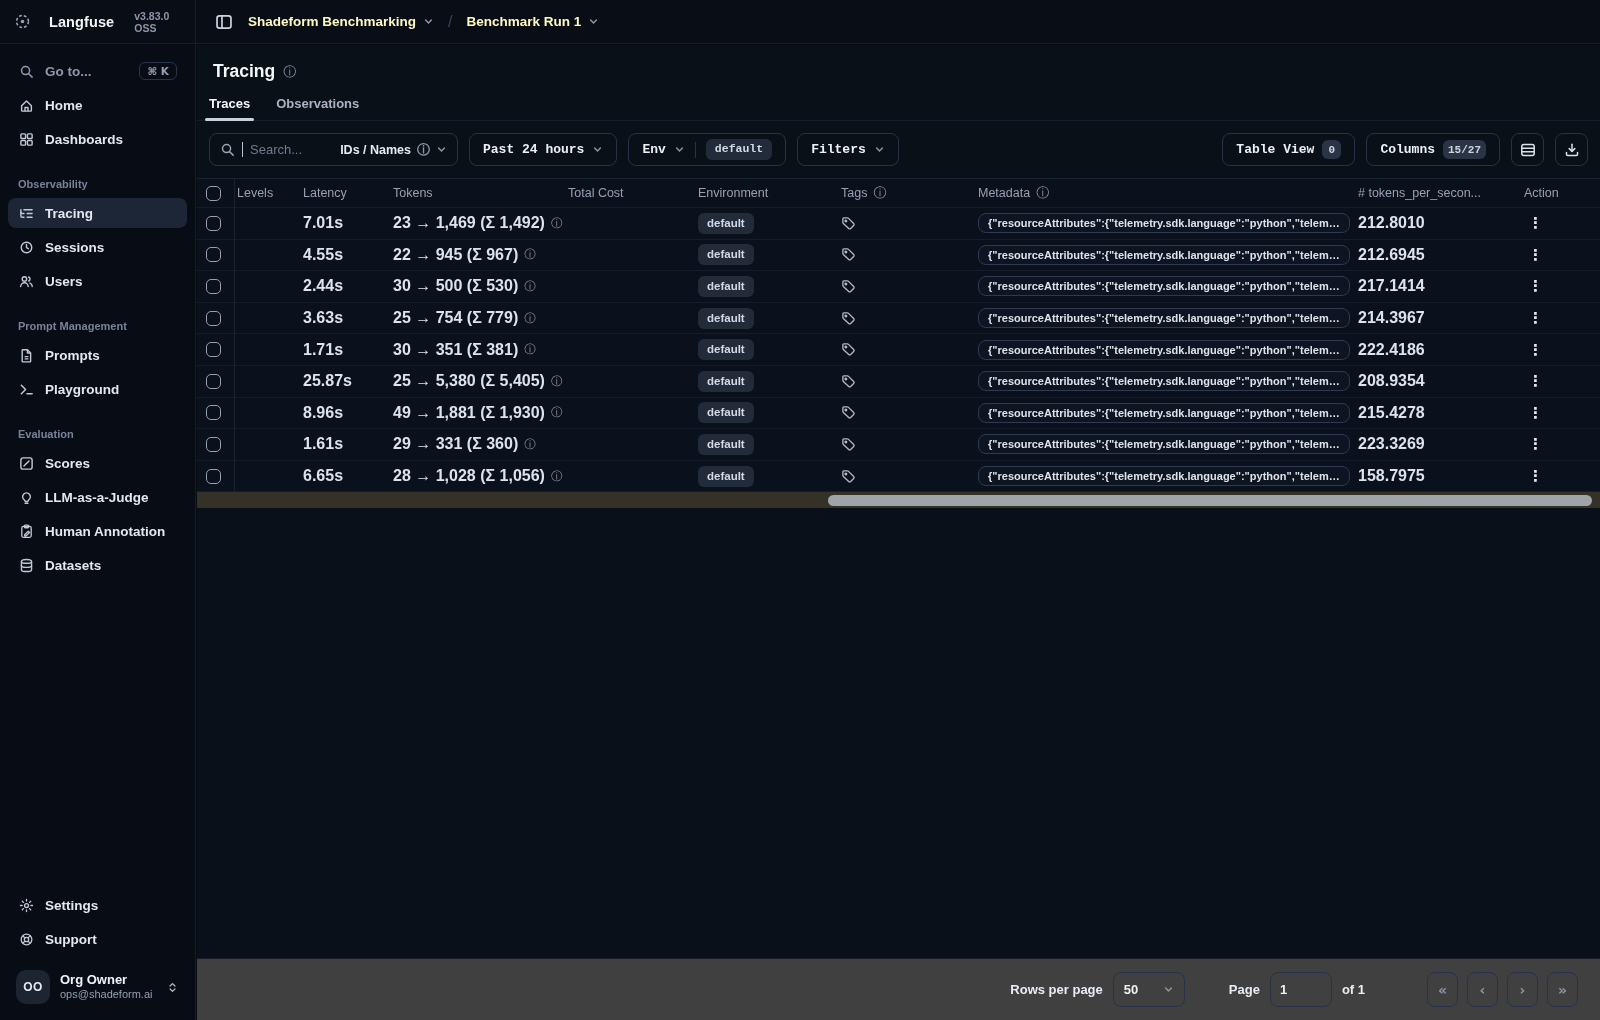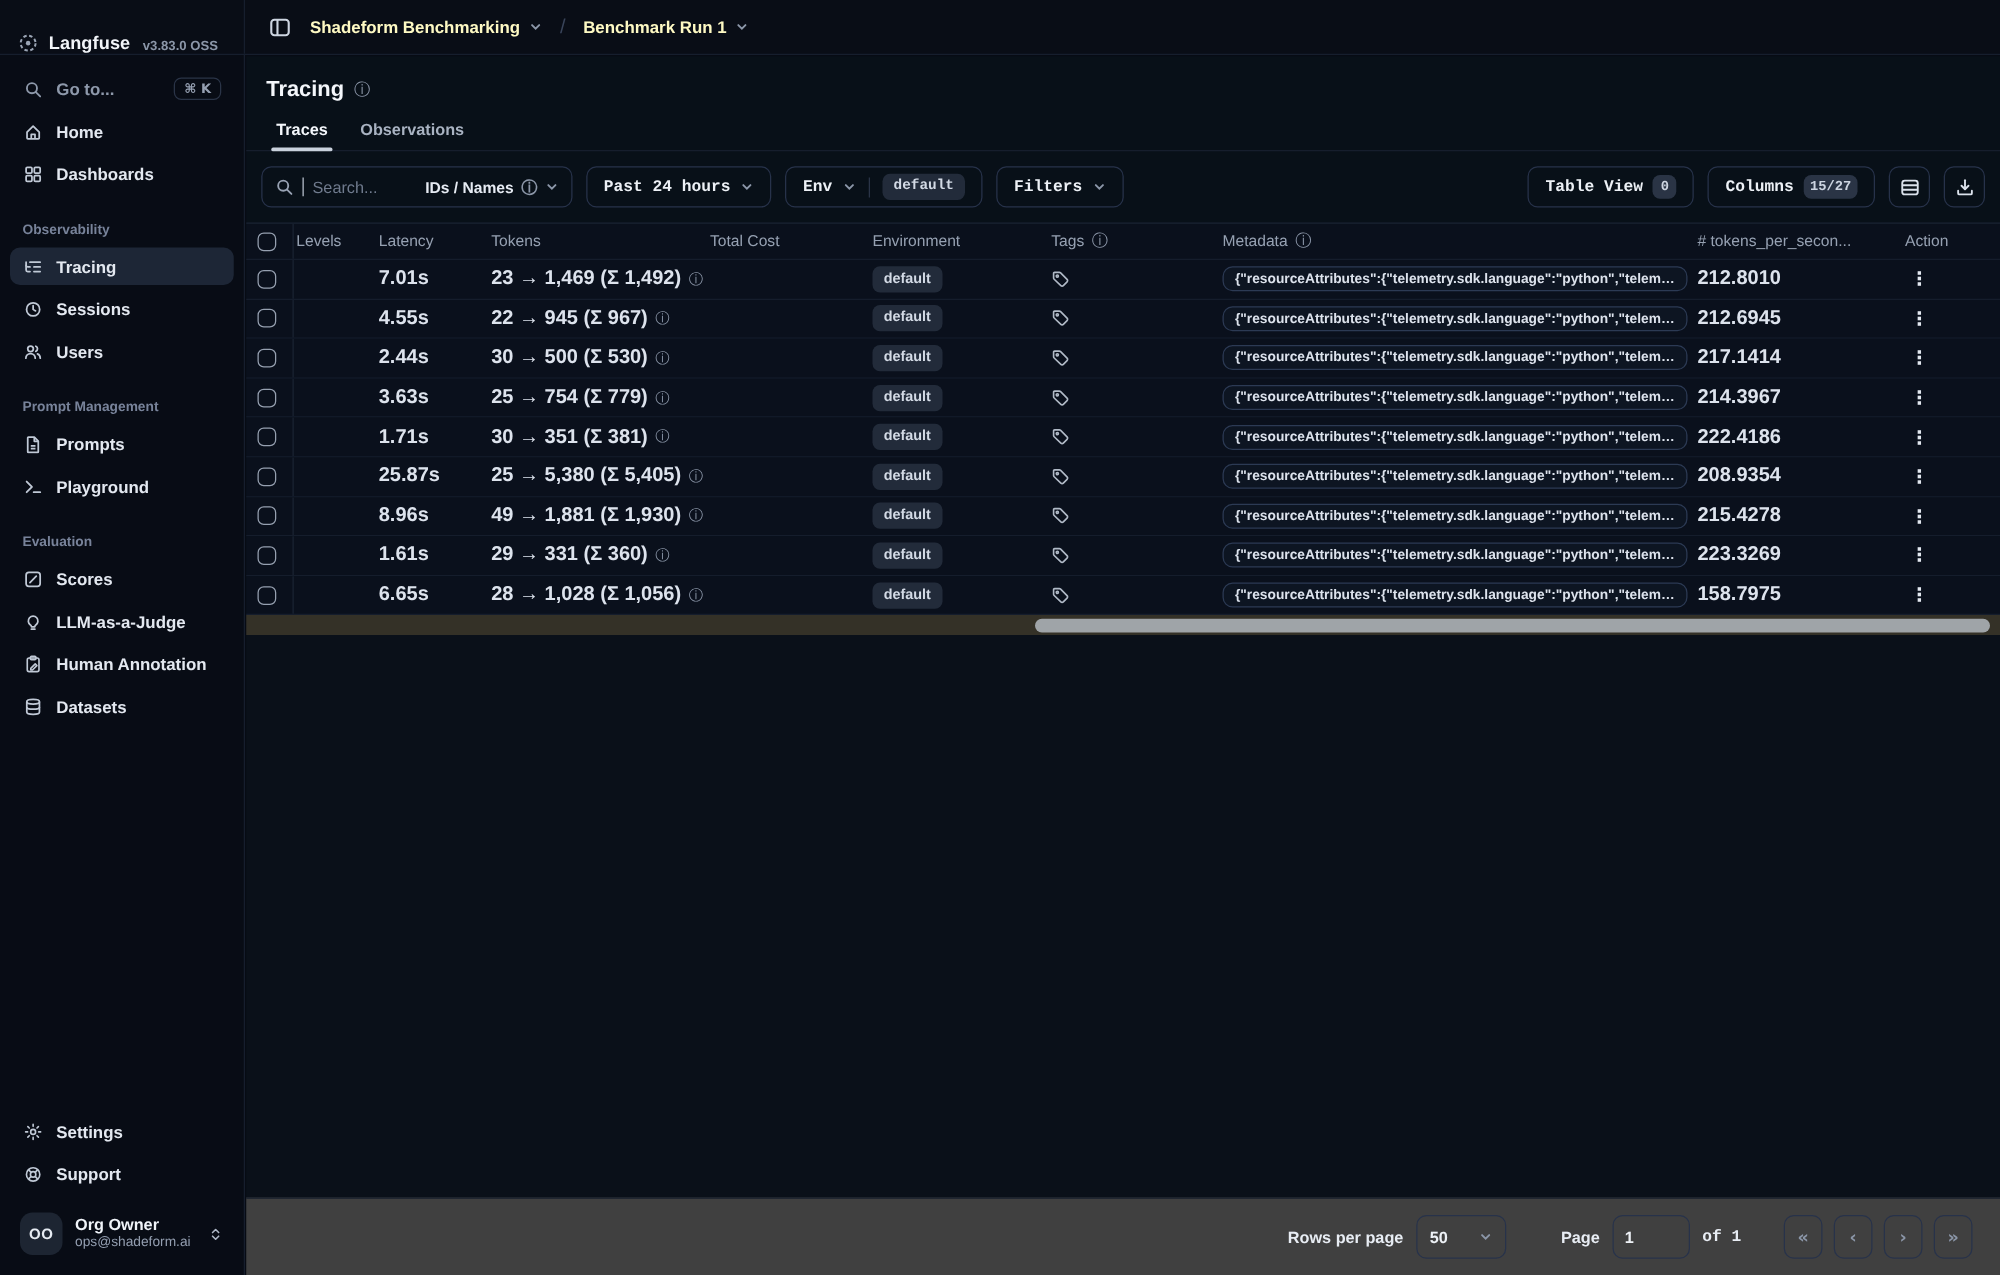--- a/index.html
+++ b/index.html
@@ -12,22 +12,22 @@
   svg { display:block; }
   .icon { display:inline-flex; align-items:center; justify-content:center; flex:none; }
 
   
   .topbar {
     position:absolute; left:0; top:0; width:1600px; height:44px;
     background:#090d16; border-bottom:1px solid #161e2d;
     display:flex; align-items:center; z-index:5;
   }
   .topbar-left {
-    width:196px; height:100%; display:flex; align-items:flex-end;
-    padding:0 14px; border-right:1px solid #161e2d; flex:none; gap:8px;
+    width:196px; height:100%; display:flex; align-items:center;
+    padding:16px 14px; border-right:1px solid #161e2d; flex:none; gap:18px;
   }
   .brand-logo { color:#9aa4b4; }
   .brand-name { font-size:14.5px; font-weight:700; color:#f2f5f9; letter-spacing:.1px; }
   .brand-version { font-size:10.5px; font-weight:600; color:#8b96a8; margin-left:2px; }
   .topbar-main { display:flex; align-items:center; gap:10px; padding:0 14px; }
   .panel-btn { width:28px; height:28px; border-radius:6px; display:flex; align-items:center; justify-content:center; color:#cdd5e1; cursor:pointer; }
   .crumb { display:flex; align-items:center; gap:7px; font-size:13.5px; font-weight:600; color:#fef9c3; cursor:pointer; }
   .crumb .chev { color:#8b96a8; }
   .crumb-slash { color:#39445a; font-size:16px; font-weight:400; padding:0 4px; }
 
@@ -68,21 +68,21 @@
   .user-chev { margin-left:auto; color:#aeb8c7; }
 
   
   .main {
     position:absolute; left:197px; top:45px; width:1403px; height:975px;
     background:#081018; display:flex; flex-direction:column;
   }
   .page-head { padding:16px 16px 0; display:flex; align-items:center; gap:8px; flex:none; }
   .page-title { font-size:17.5px; font-weight:700; color:#f4f7fb; }
   .info-i { color:#8b96a8; font-size:13px; font-family:"DejaVu Sans",sans-serif; }
-  .tabs { display:flex; gap:26px; padding:14px 24px 0; border-bottom:1px solid #161e2d; flex:none; }
+  .tabs { display:flex; gap:26px; padding:14px 12px 0; border-bottom:1px solid #161e2d; flex:none; }
   .tab { font-size:13px; font-weight:600; color:#a9b3c2; padding-bottom:9px; cursor:pointer; position:relative; }
   .tab.active { color:#f4f7fb; }
   .tab.active::after { content:""; position:absolute; left:-4px; right:-4px; bottom:-1px; height:3px; background:#c9d1dc; border-radius:2px; }
 
   
   .toolbar { display:flex; align-items:center; gap:11px; padding:12px 12px; flex:none; }
   .tool-box { height:33px; border:1px solid #27324a; border-radius:8px; display:flex; align-items:center; background:transparent; cursor:pointer; }
   .search-box { width:249px; padding:0 10px; gap:7px; cursor:text; }
   .search-box .caret { width:1px; height:15px; background:#b9c2d0; }
   .search-placeholder { color:#707b8e; font-size:13px; flex:1; }
@@ -126,21 +126,21 @@
 
   
   .footer {
     flex:none; height:62px; border-top:1px solid #161e2d; background:#404040;
     display:flex; align-items:center; justify-content:flex-end; gap:10px; padding:0 22px;
   }
   .foot-label { font-size:13px; font-weight:700; color:#e8edf4; }
   .select-box, .page-input, .pg-btn { border:1px solid #27324a; border-radius:8px; height:35px; background:transparent; }
   .select-box { width:72px; display:flex; align-items:center; justify-content:space-between; padding:0 10px; font-size:13px; font-weight:600; color:#edf1f6; cursor:pointer; margin-right:34px; }
   .page-input { width:62px; color:#edf1f6; font-size:13px; font-weight:600; padding:0 9px; font-family:inherit; }
-  .of-label { margin-right:24px;font-family:Liberation Mono, monospace; }
+  .of-label { margin-right:52px; }
   .pg-group { display:flex; gap:9px; }
   .pg-btn { width:31px; display:flex; align-items:center; justify-content:center; color:#8b96a8; font-size:14px; font-weight:600; cursor:pointer; font-family:"DejaVu Sans",sans-serif; }
 </style>
 </head>
 <body>
 
 <div class="topbar">
   <div class="topbar-left">
     <span class="icon brand-logo">
       <svg width="17" height="17" viewBox="0 0 16 16" fill="none" stroke="currentColor" stroke-width="1.5">

